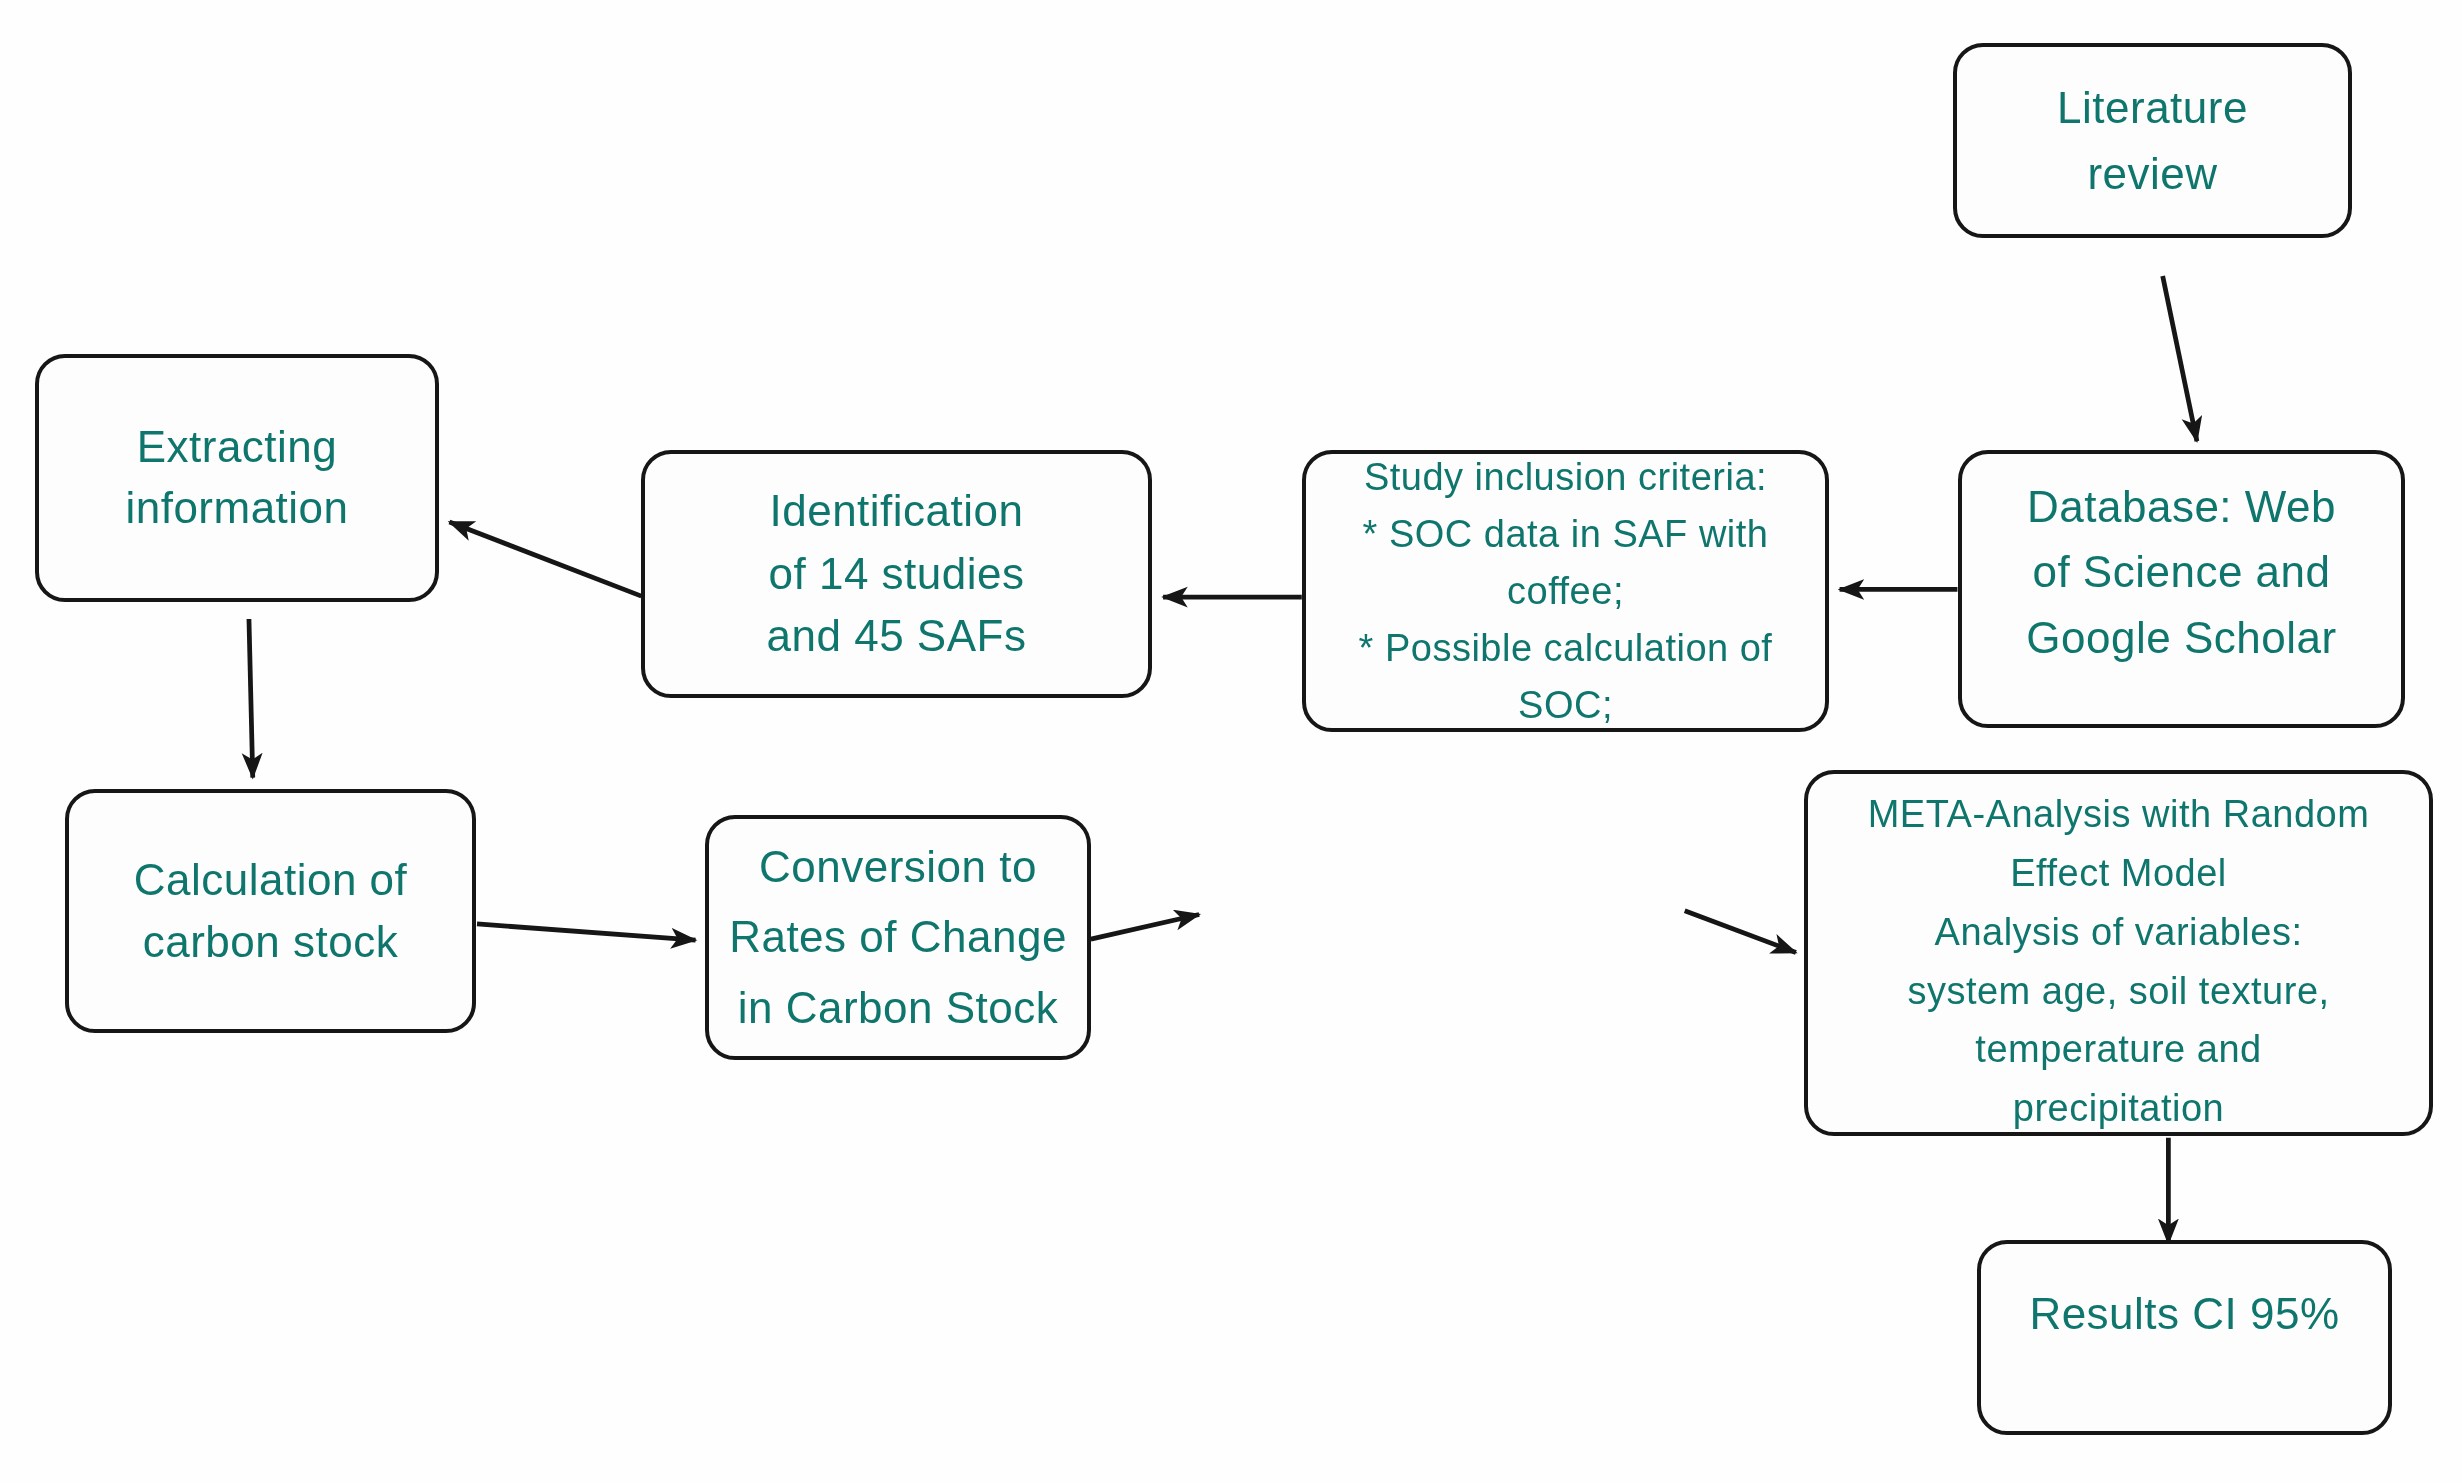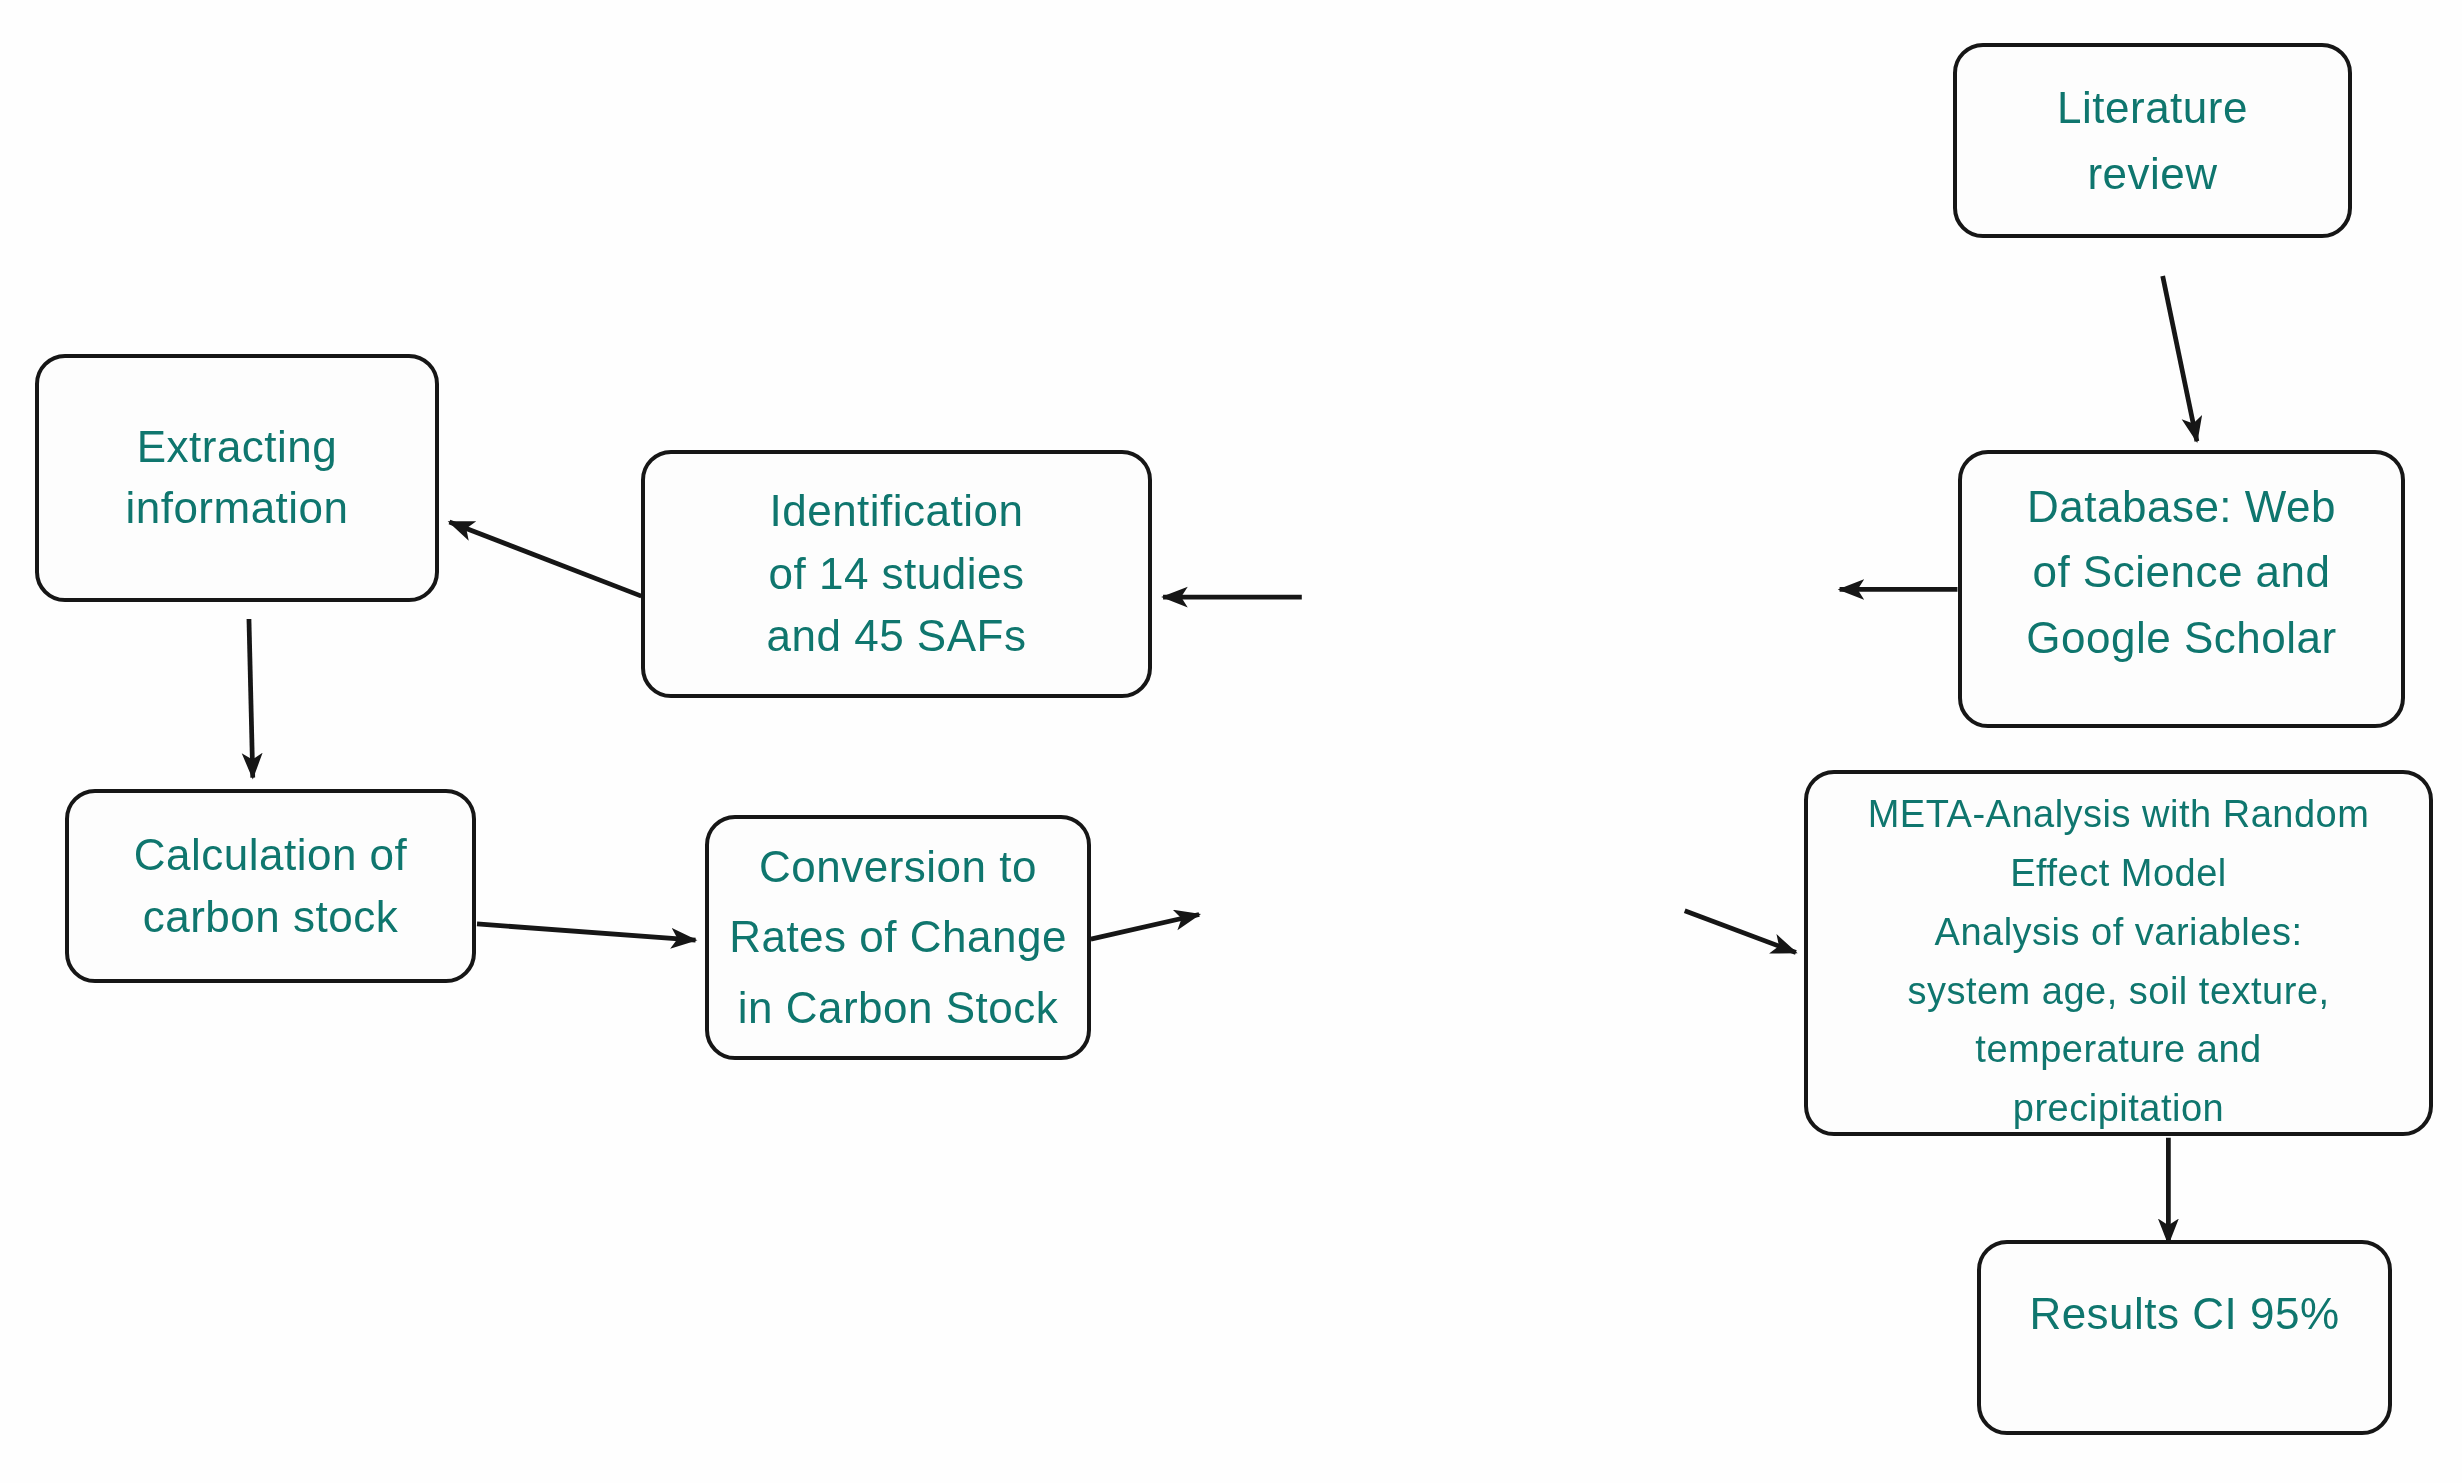--- a/index.html
+++ b/index.html
@@ -40,21 +40,21 @@
     letter-spacing: 0.5px;
     white-space: pre-line;
   }
   .node .label { white-space: pre-line; }
 
   .node-literature  { left: 1953px; top: 43px;   width: 399px; height: 195px; }
   .node-database    { left: 1958px; top: 450px;  width: 447px; height: 278px; padding-bottom: 34px; }
   .node-criteria    { left: 1302px; top: 450px;  width: 527px; height: 282px; font-size: 38px; line-height: 1.5; }
   .node-identification { left: 641px; top: 450px; width: 511px; height: 248px; line-height: 1.42; }
   .node-extracting  { left: 35px;   top: 354px;  width: 404px; height: 248px; line-height: 1.38; }
-  .node-calculation { left: 65px;   top: 789px;  width: 411px; height: 194px; line-height: 1.42; justify-content: center; }
+  .node-calculation { left: 65px;   top: 789px;  width: 411px; height: 244px; line-height: 1.42; justify-content: center; }
   .node-conversion  { left: 705px;  top: 815px;  width: 386px; height: 245px; line-height: 1.6; }
   .node-response    { left: 1209px; top: 789px;  width: 476px; height: 243px; line-height: 1.5; }
   .node-meta        { left: 1804px; top: 770px;  width: 629px; height: 366px; font-size: 38px; line-height: 1.55; padding-top: 17px; }
   .node-results     { left: 1977px; top: 1240px; width: 415px; height: 195px; padding-bottom: 48px; }
 </style>
 </head>
 <body>
 
 <div class="canvas">
 
@@ -79,20 +79,27 @@
     <span class="label">Literature
 review</span>
   </div>
 
   <div class="node node-database">
     <span class="label">Database: Web
 of Science and
 Google Scholar</span>
   </div>
 
+  <div class="node node-criteria">
+    <span class="label">Study inclusion criteria:
+* SOC data in SAF with
+coffee;
+* Possible calculation of
+SOC;</span>
+  </div>
 
   <div class="node node-identification">
     <span class="label">Identification
 of 14 studies
 and 45 SAFs</span>
   </div>
 
   <div class="node node-extracting">
     <span class="label">Extracting
 information</span>

